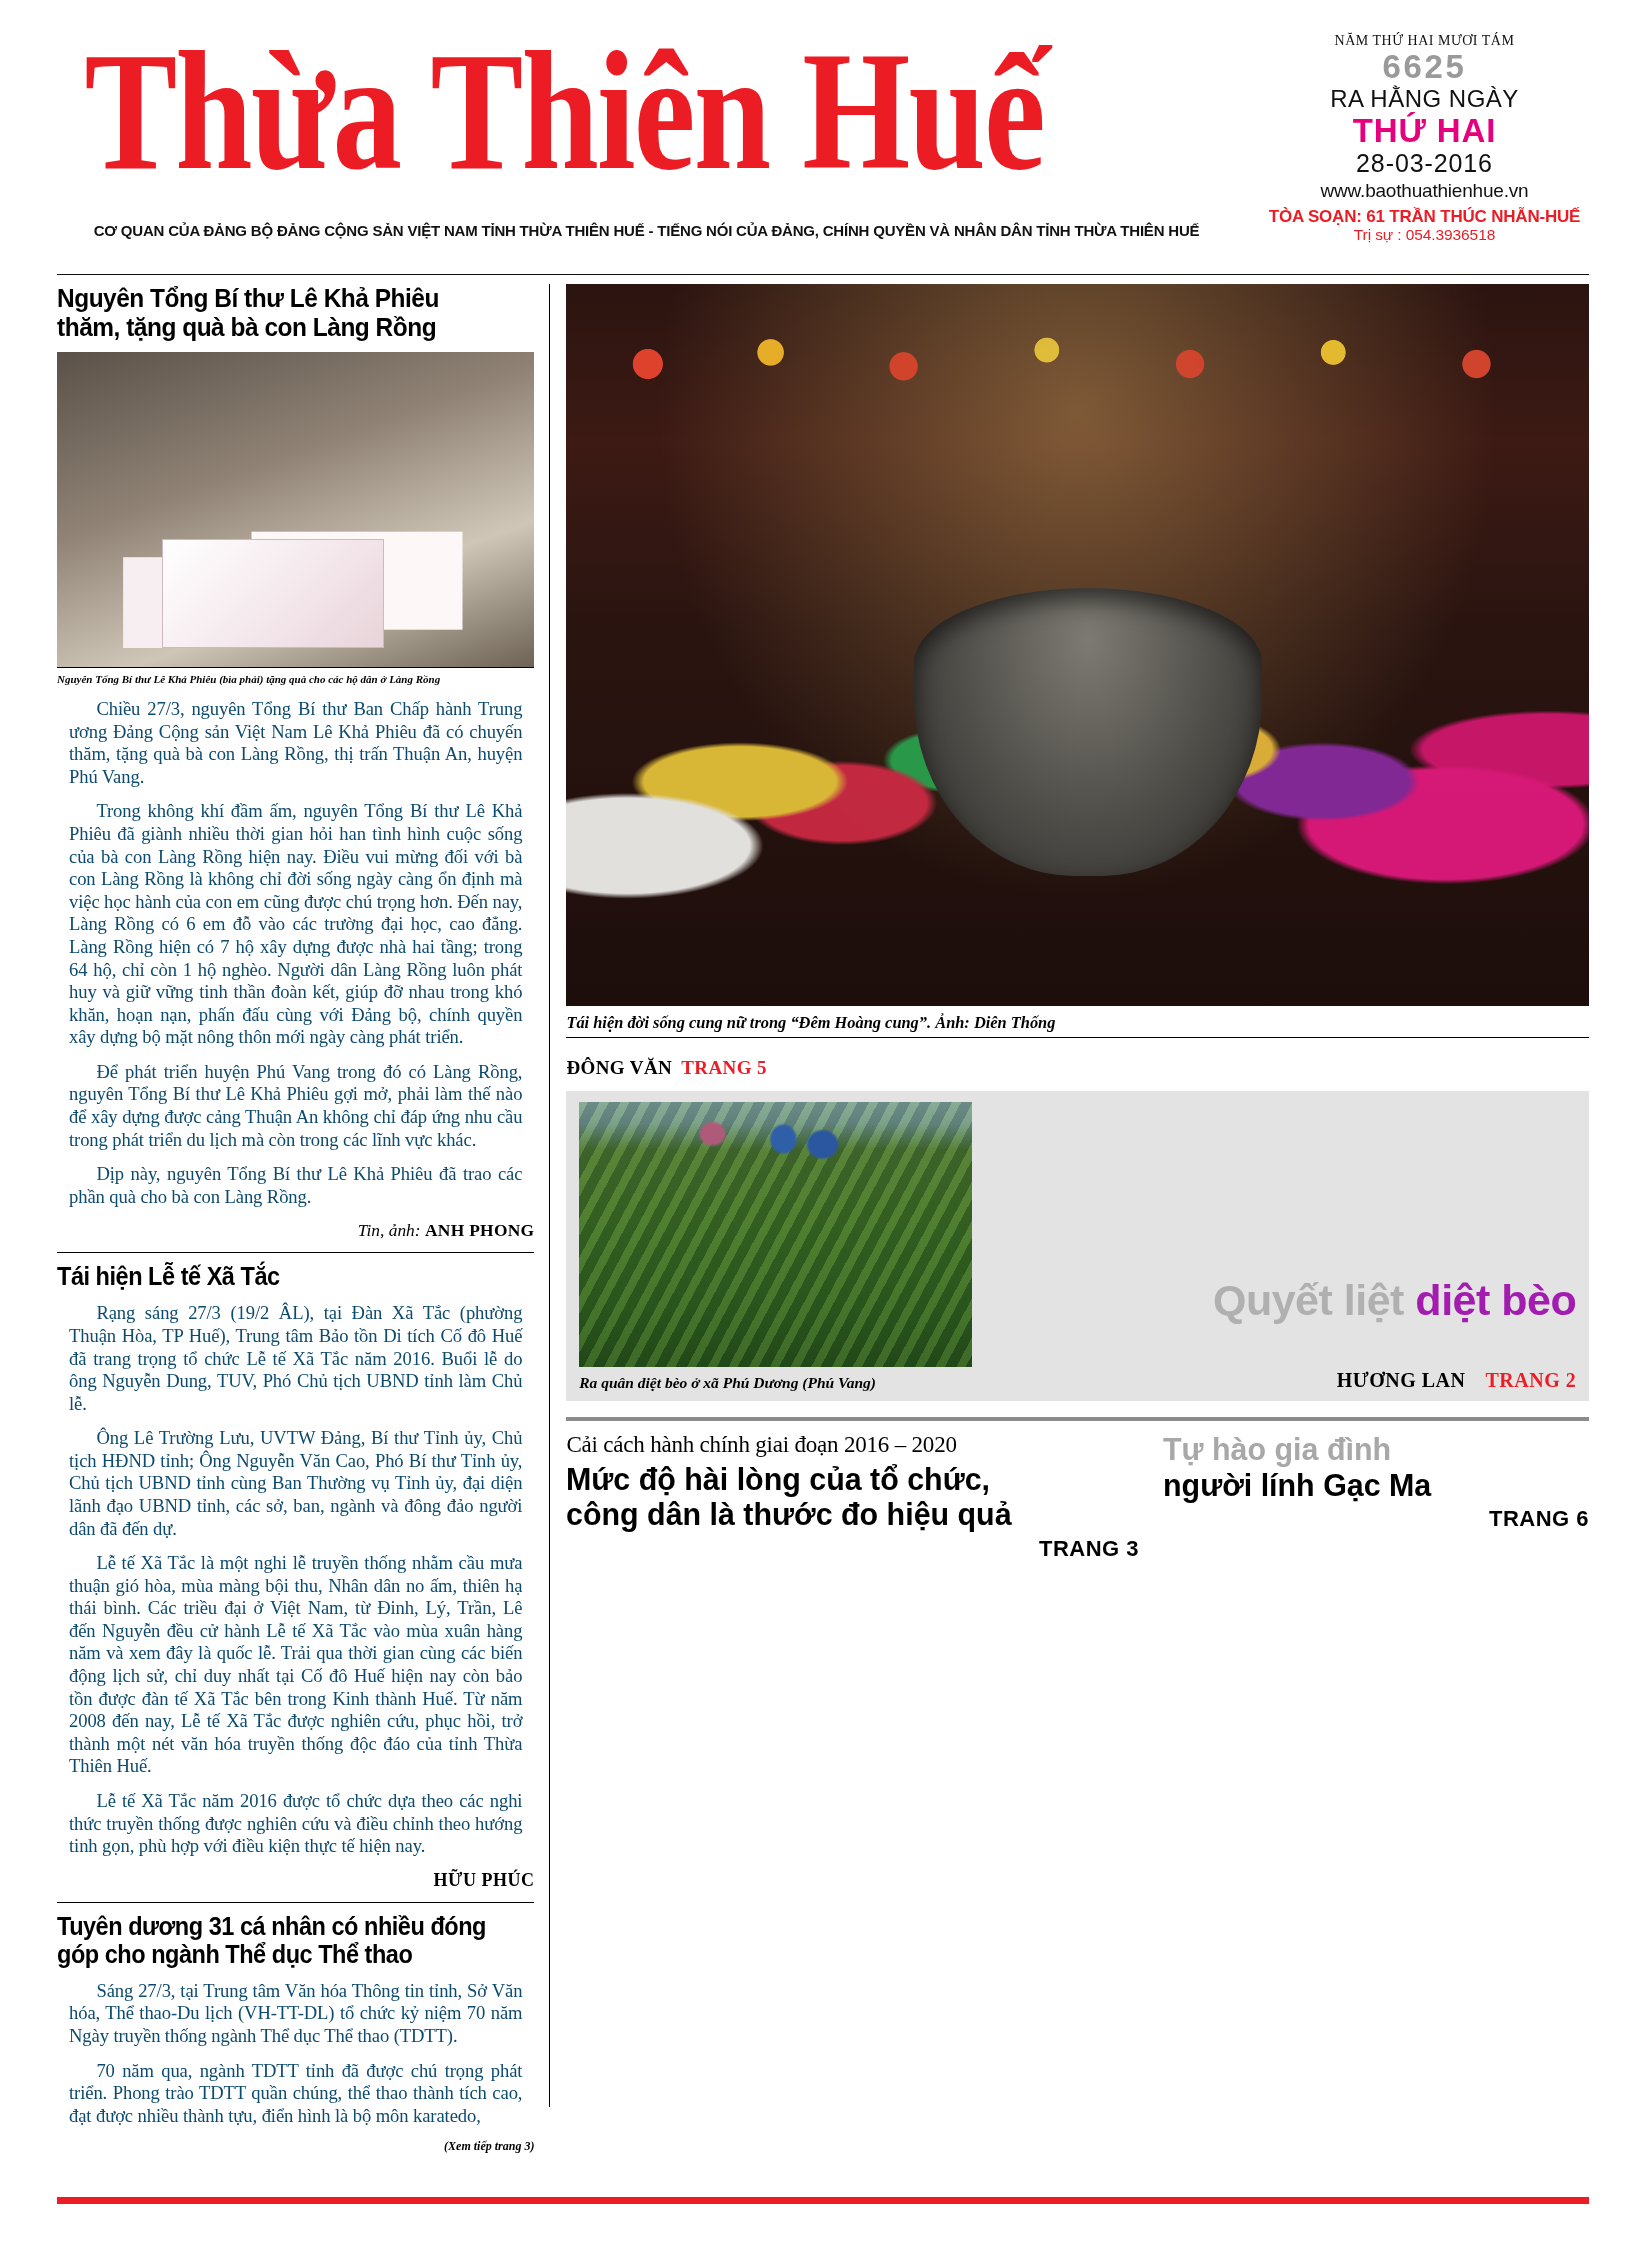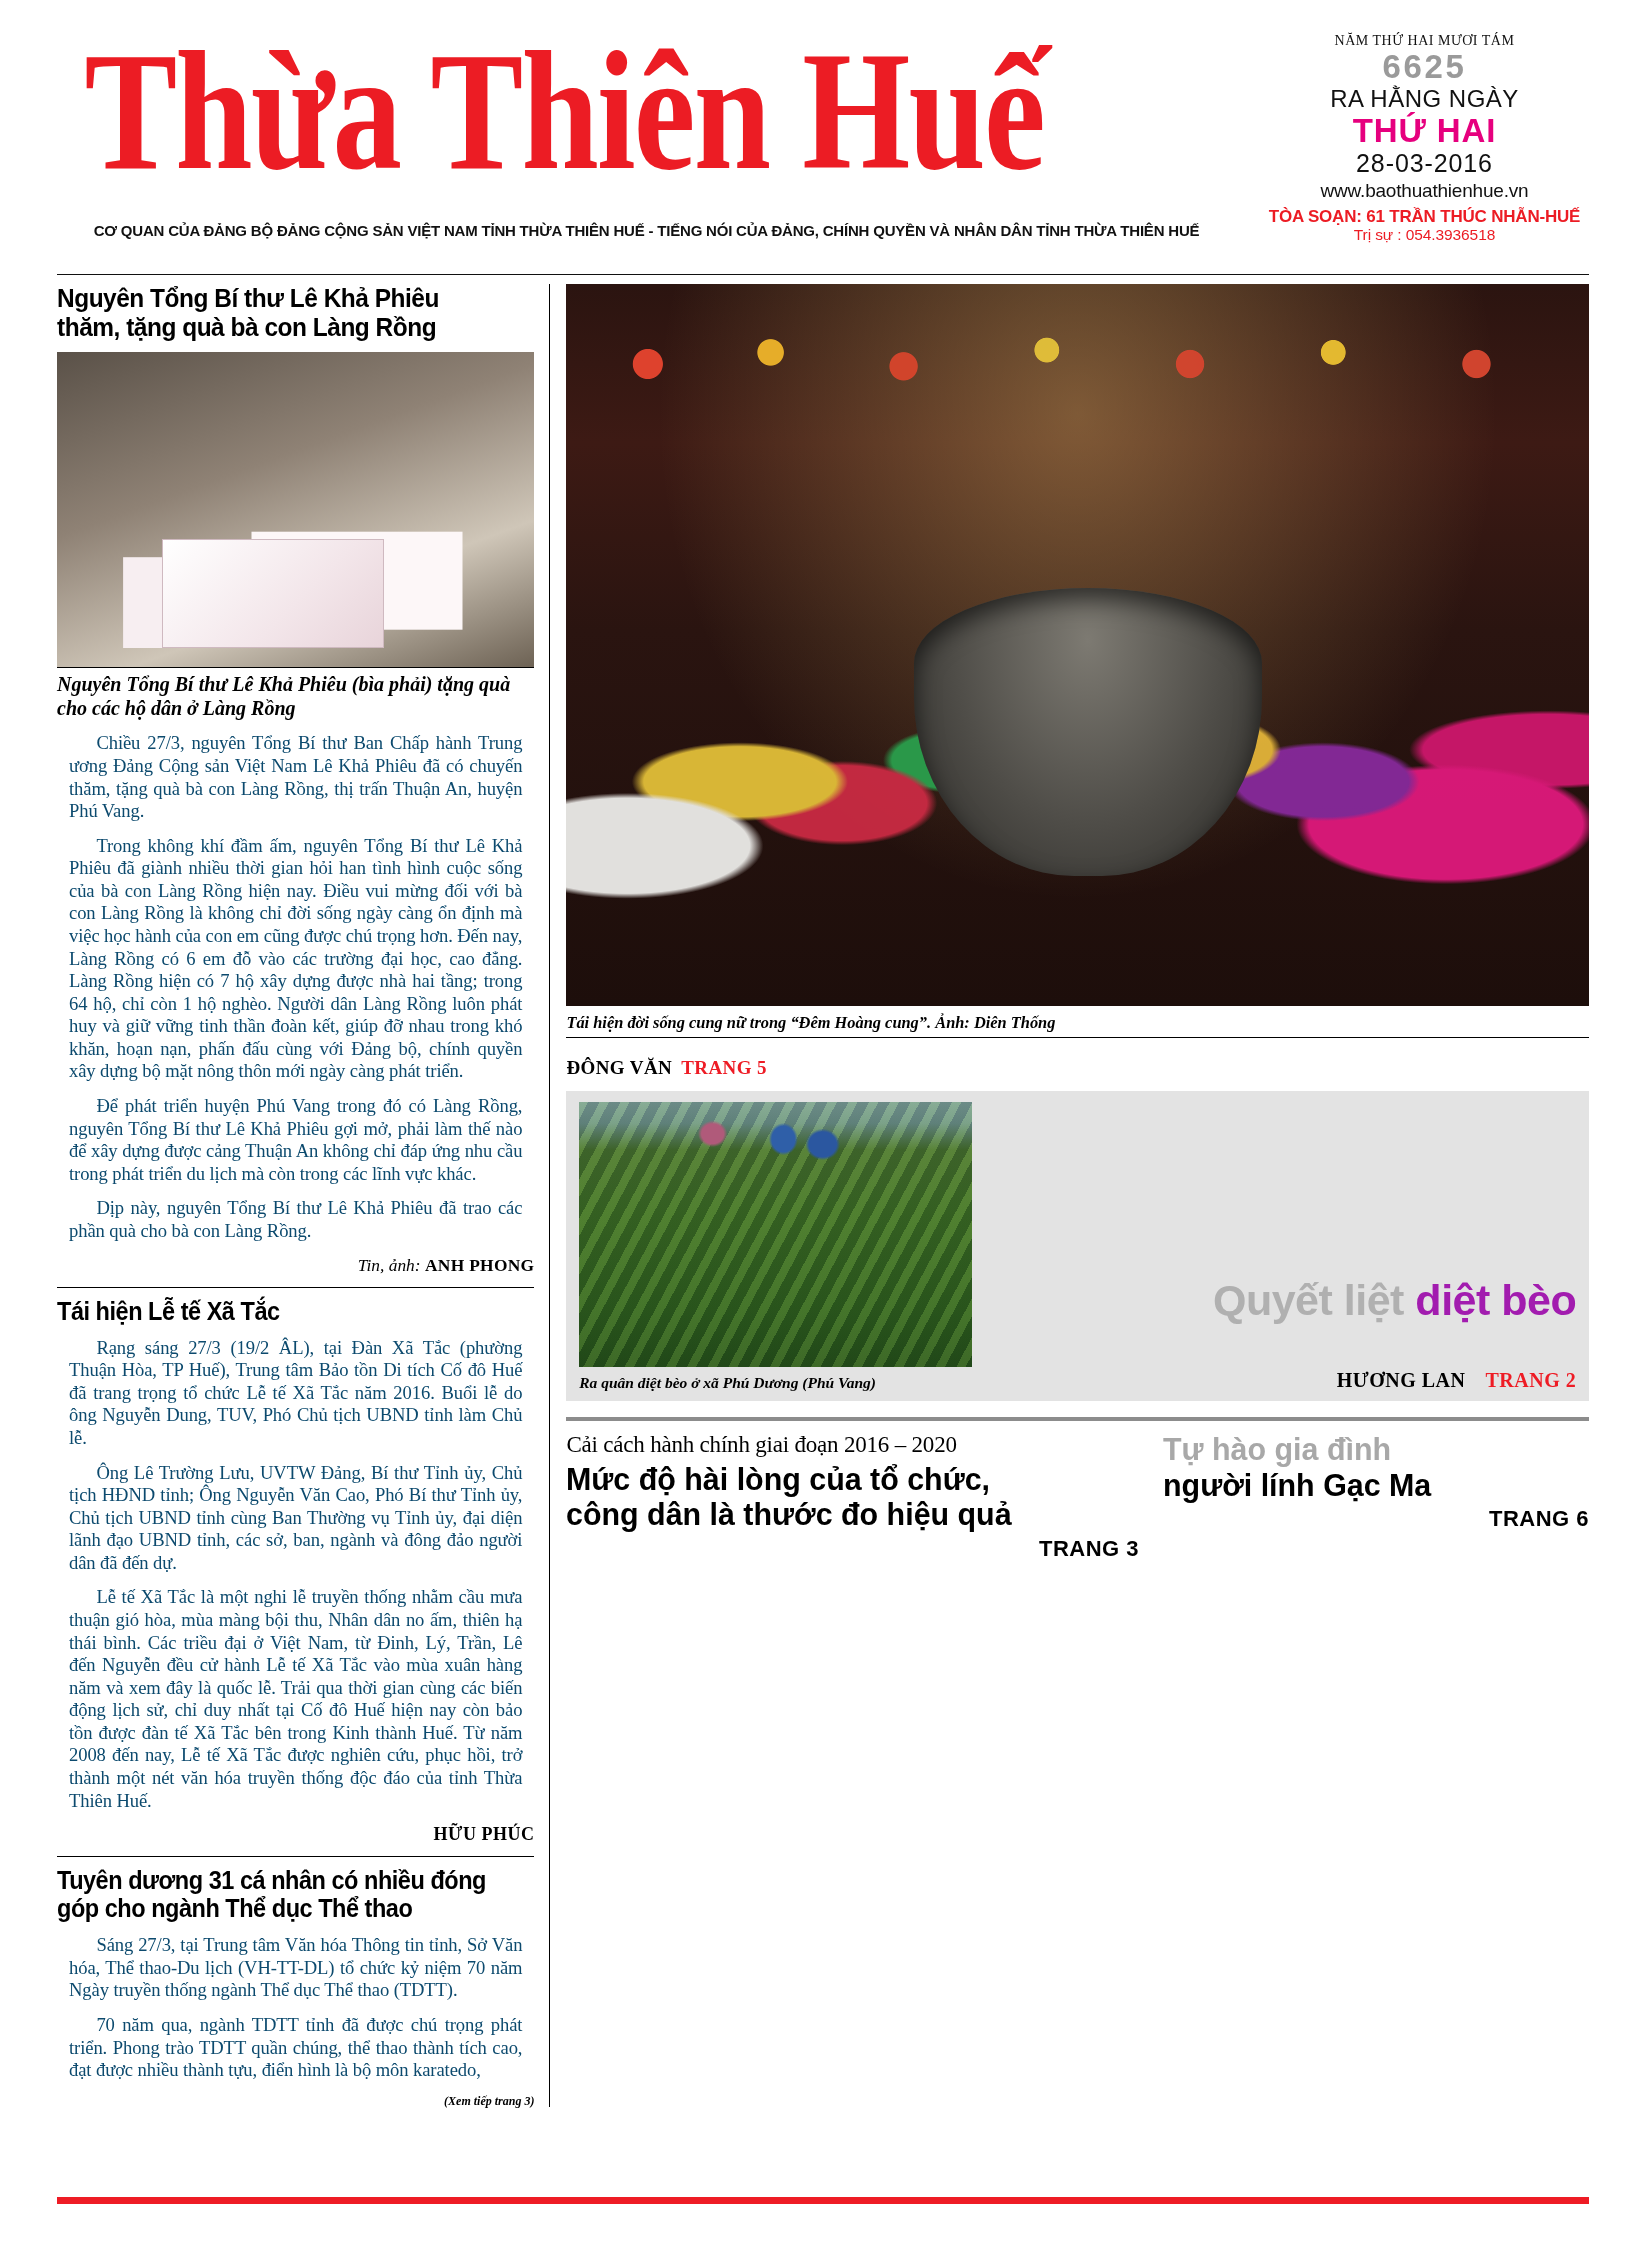--- a/index.html
+++ b/index.html
@@ -181,21 +181,21 @@
     margin: 12px;
     text-align: justify;
     text-indent: 27.4px;
     color: #0c4a6e;
     letter-spacing: -0.1px;
   }
   .photo-caption {
     font-family: "Liberation Serif", serif;
     font-style: italic;
     font-weight: bold;
-    font-size: 20px;
+    font-size: 11px;
     line-height: 1.18;
     margin: 5.5px 0 7.3px 0;
     color: #000;
   }
   .byline {
     font-family: "Liberation Serif", serif;
     font-size: 17.4px;
     text-align: right;
     margin-top: 3.7px;
     color: #000;
@@ -501,20 +501,21 @@
         </div>
       </div>
 
       <div class="sep-rule"></div>
 
       <div>
         <h2 class="hl small">Tái hiện Lễ tế Xã Tắc</h2>
         <p class="body">Rạng sáng 27/3 (19/2 ÂL), tại Đàn Xã Tắc (phường Thuận Hòa, TP Huế), Trung tâm Bảo tồn Di tích Cố đô Huế đã trang trọng tổ chức Lễ tế Xã Tắc năm 2016. Buổi lễ do ông Nguyễn Dung, TUV, Phó Chủ tịch UBND tỉnh làm Chủ lễ.</p>
         <p class="body">Ông Lê Trường Lưu, UVTW Đảng, Bí thư Tỉnh ủy, Chủ tịch HĐND tỉnh; Ông Nguyễn Văn Cao, Phó Bí thư Tỉnh ủy, Chủ tịch UBND tỉnh cùng Ban Thường vụ Tỉnh ủy, đại diện lãnh đạo UBND tỉnh, các sở, ban, ngành và đông đảo người dân đã đến dự.</p>
         <p class="body">Lễ tế Xã Tắc là một nghi lễ truyền thống nhằm cầu mưa thuận gió hòa, mùa màng bội thu, Nhân dân no ấm, thiên hạ thái bình. Các triều đại ở Việt Nam, từ Đinh, Lý, Trần, Lê đến Nguyễn đều cử hành Lễ tế Xã Tắc vào mùa xuân hàng năm và xem đây là quốc lễ. Trải qua thời gian cùng các biến động lịch sử, chỉ duy nhất tại Cố đô Huế hiện nay còn bảo tồn được đàn tế Xã Tắc bên trong Kinh thành Huế. Từ năm 2008 đến nay, Lễ tế Xã Tắc được nghiên cứu, phục hồi, trở thành một nét văn hóa truyền thống độc đáo của tỉnh Thừa Thiên Huế.</p>
+        <p class="body">Lễ tế Xã Tắc năm 2016 được tổ chức dựa theo các nghi thức truyền thống được nghiên cứu và điều chỉnh theo hướng tinh gọn, phù hợp với điều kiện thực tế hiện nay.</p>
         <div class="byline-caps">HỮU PHÚC</div>
       </div>
 
       <div class="sep-rule"></div>
 
       <div>
         <h2 class="hl small">Tuyên dương 31 cá nhân có nhiều đóng góp cho ngành Thể dục Thể thao</h2>
         <p class="body">Sáng 27/3, tại Trung tâm Văn hóa Thông tin tỉnh, Sở Văn hóa, Thể thao-Du lịch (VH-TT-DL) tổ chức kỷ niệm 70 năm Ngày truyền thống ngành Thể dục Thể thao (TDTT).</p>
         <p class="body">70 năm qua, ngành TDTT tỉnh đã được chú trọng phát triển. Phong trào TDTT quần chúng, thể thao thành tích cao, đạt được nhiều thành tựu, điển hình là bộ môn karatedo,</p>
         <div class="cont-note">(Xem tiếp trang 3)</div>

